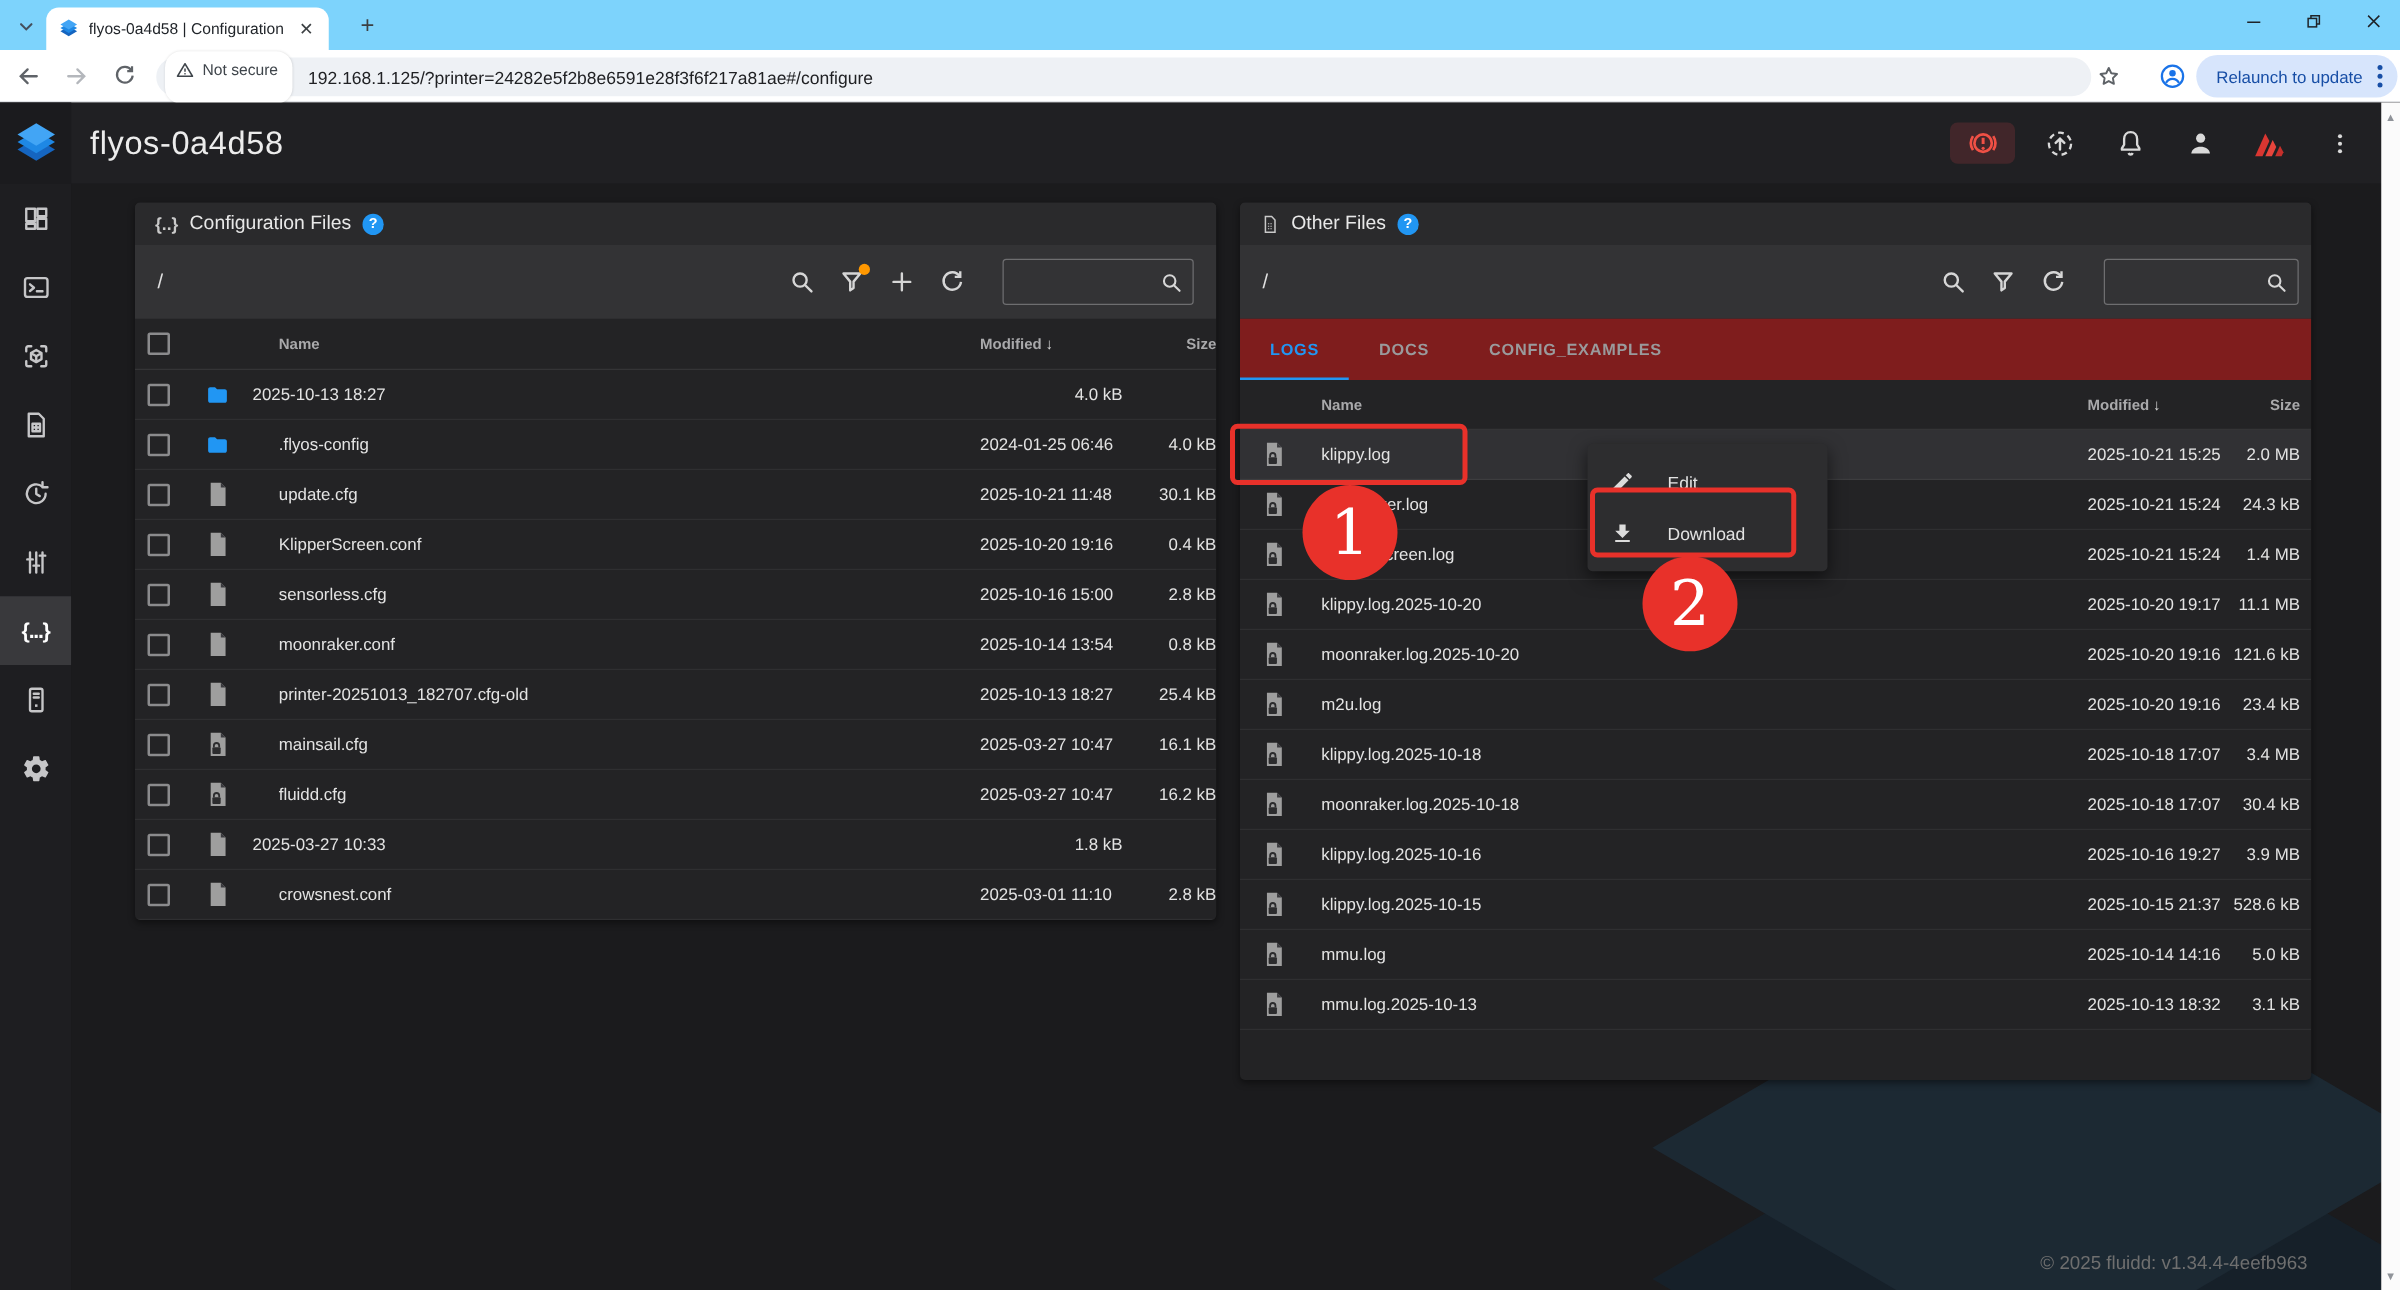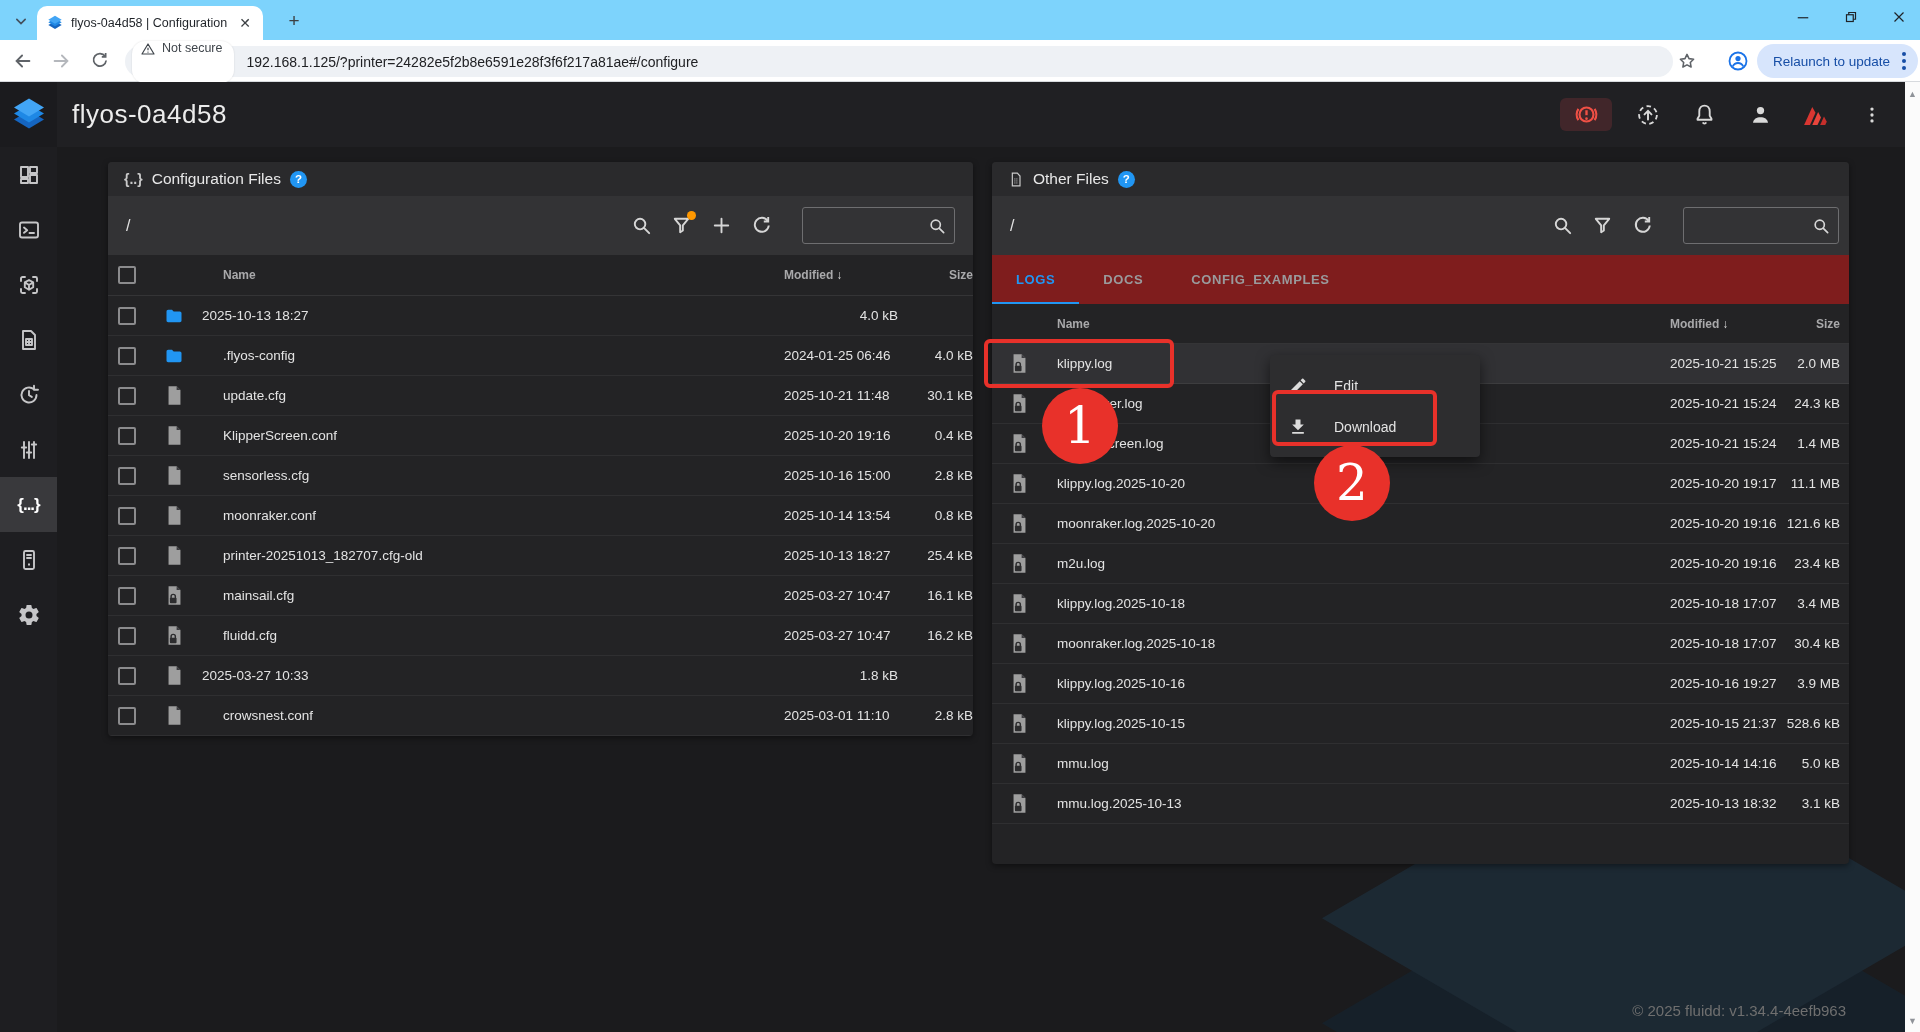--- a/index.html
+++ b/index.html
@@ -19,21 +19,21 @@
                 font-size:19px; display:flex; align-items:center; justify-content:center; }
   .win-controls { position:absolute; right:6px; top:2px; display:flex; gap:18px; color:#1f2328; }
   .win-btn { width:30px; height:30px; display:flex; align-items:center; justify-content:center; }
 
   #browser-toolbar { position:absolute; left:0; top:40px; width:1920px; height:42px; background:#ffffff;
                      border-bottom:1px solid #d7dade; display:flex; align-items:center; }
   .nav-btn { width:30px; height:30px; margin-left:8px; display:flex; align-items:center; justify-content:center; }
   #omnibox { position:absolute; left:125px; top:46px; width:1548px; height:31px; background:#eef1f5;
              border-radius:16px; display:flex; align-items:center; }
   .security-chip { margin-left:7px; height:42px; background:#ffffff; border-radius:13px; display:flex;
-                   align-items:flex-start; gap:6px; padding:0 12px 12px 8px; color:#3f454b; font-size:12.5px;
+                   align-items:center; gap:6px; padding:0 12px 12px 8px; color:#3f454b; font-size:12.5px;
                    box-shadow:0 0 2px rgba(0,0,0,.12); }
   .url-text { margin-left:12px; font-size:14px; color:#202124; white-space:nowrap; }
   .star-btn { position:absolute; left:1676px; top:50px; }
   .avatar-btn { position:absolute; left:1726px; top:49px; }
   .relaunch-btn { position:absolute; left:1757px; top:44px; height:34px; padding:0 8px 0 16px; background:#d7e5fc;
                   border-radius:17px; display:flex; align-items:center; gap:8px; color:#174ea6;
                   font-size:13.5px; font-weight:500; }
   .kebab-blue { display:flex; flex-direction:column; gap:3px; padding:4px; }
   .kebab-blue i { width:4px; height:4px; border-radius:50%; background:#174ea6; }
 
@@ -98,21 +98,21 @@
   #other-card  .t-head, #other-card  .t-row { grid-template-columns:54px 624px 114px 56px; }
   #other-card .t-head  { height:40px; }
   .c-center { display:flex; justify-content:center; }
   .c-name { padding-left:21px; white-space:nowrap; overflow:hidden; }
   #other-card .c-name { padding-left:11px; }
   .c-size { text-align:right; }
   .chk { width:18px; height:18px; border:2px solid #8b8b8d; border-radius:2px; }
   .sort-arrow { font-size:12px; color:#d6d6d6; margin-left:3px; }
 
   
-  #context-menu { position:absolute; left:1270px; top:355px; width:210px; background:#2d2d2f; border-radius:4px;
+  #context-menu { position:absolute; left:1270px; top:355px; width:192px; background:#2d2d2f; border-radius:4px;
                   box-shadow:0 5px 14px rgba(0,0,0,.55); padding:10px 0; z-index:40; }
   .menu-item { height:41px; display:flex; align-items:center; gap:26px; padding:0 18px; color:#e3e3e3; font-size:14px; }
   .menu-item .mi { color:#dcdcdc; }
 
   
   .anno-box { position:absolute; border:4px solid #e8312a; border-radius:6px; z-index:60; }
   #anno-box-1 { left:984px; top:339px; width:190px; height:49px; }
   #anno-box-2 { left:1272px; top:390px; width:165px; height:56px; }
   .anno-circle { position:absolute; width:76px; height:76px; border-radius:50%; background:#e8312a; z-index:59;
                  display:flex; align-items:center; justify-content:center; color:#fff;

